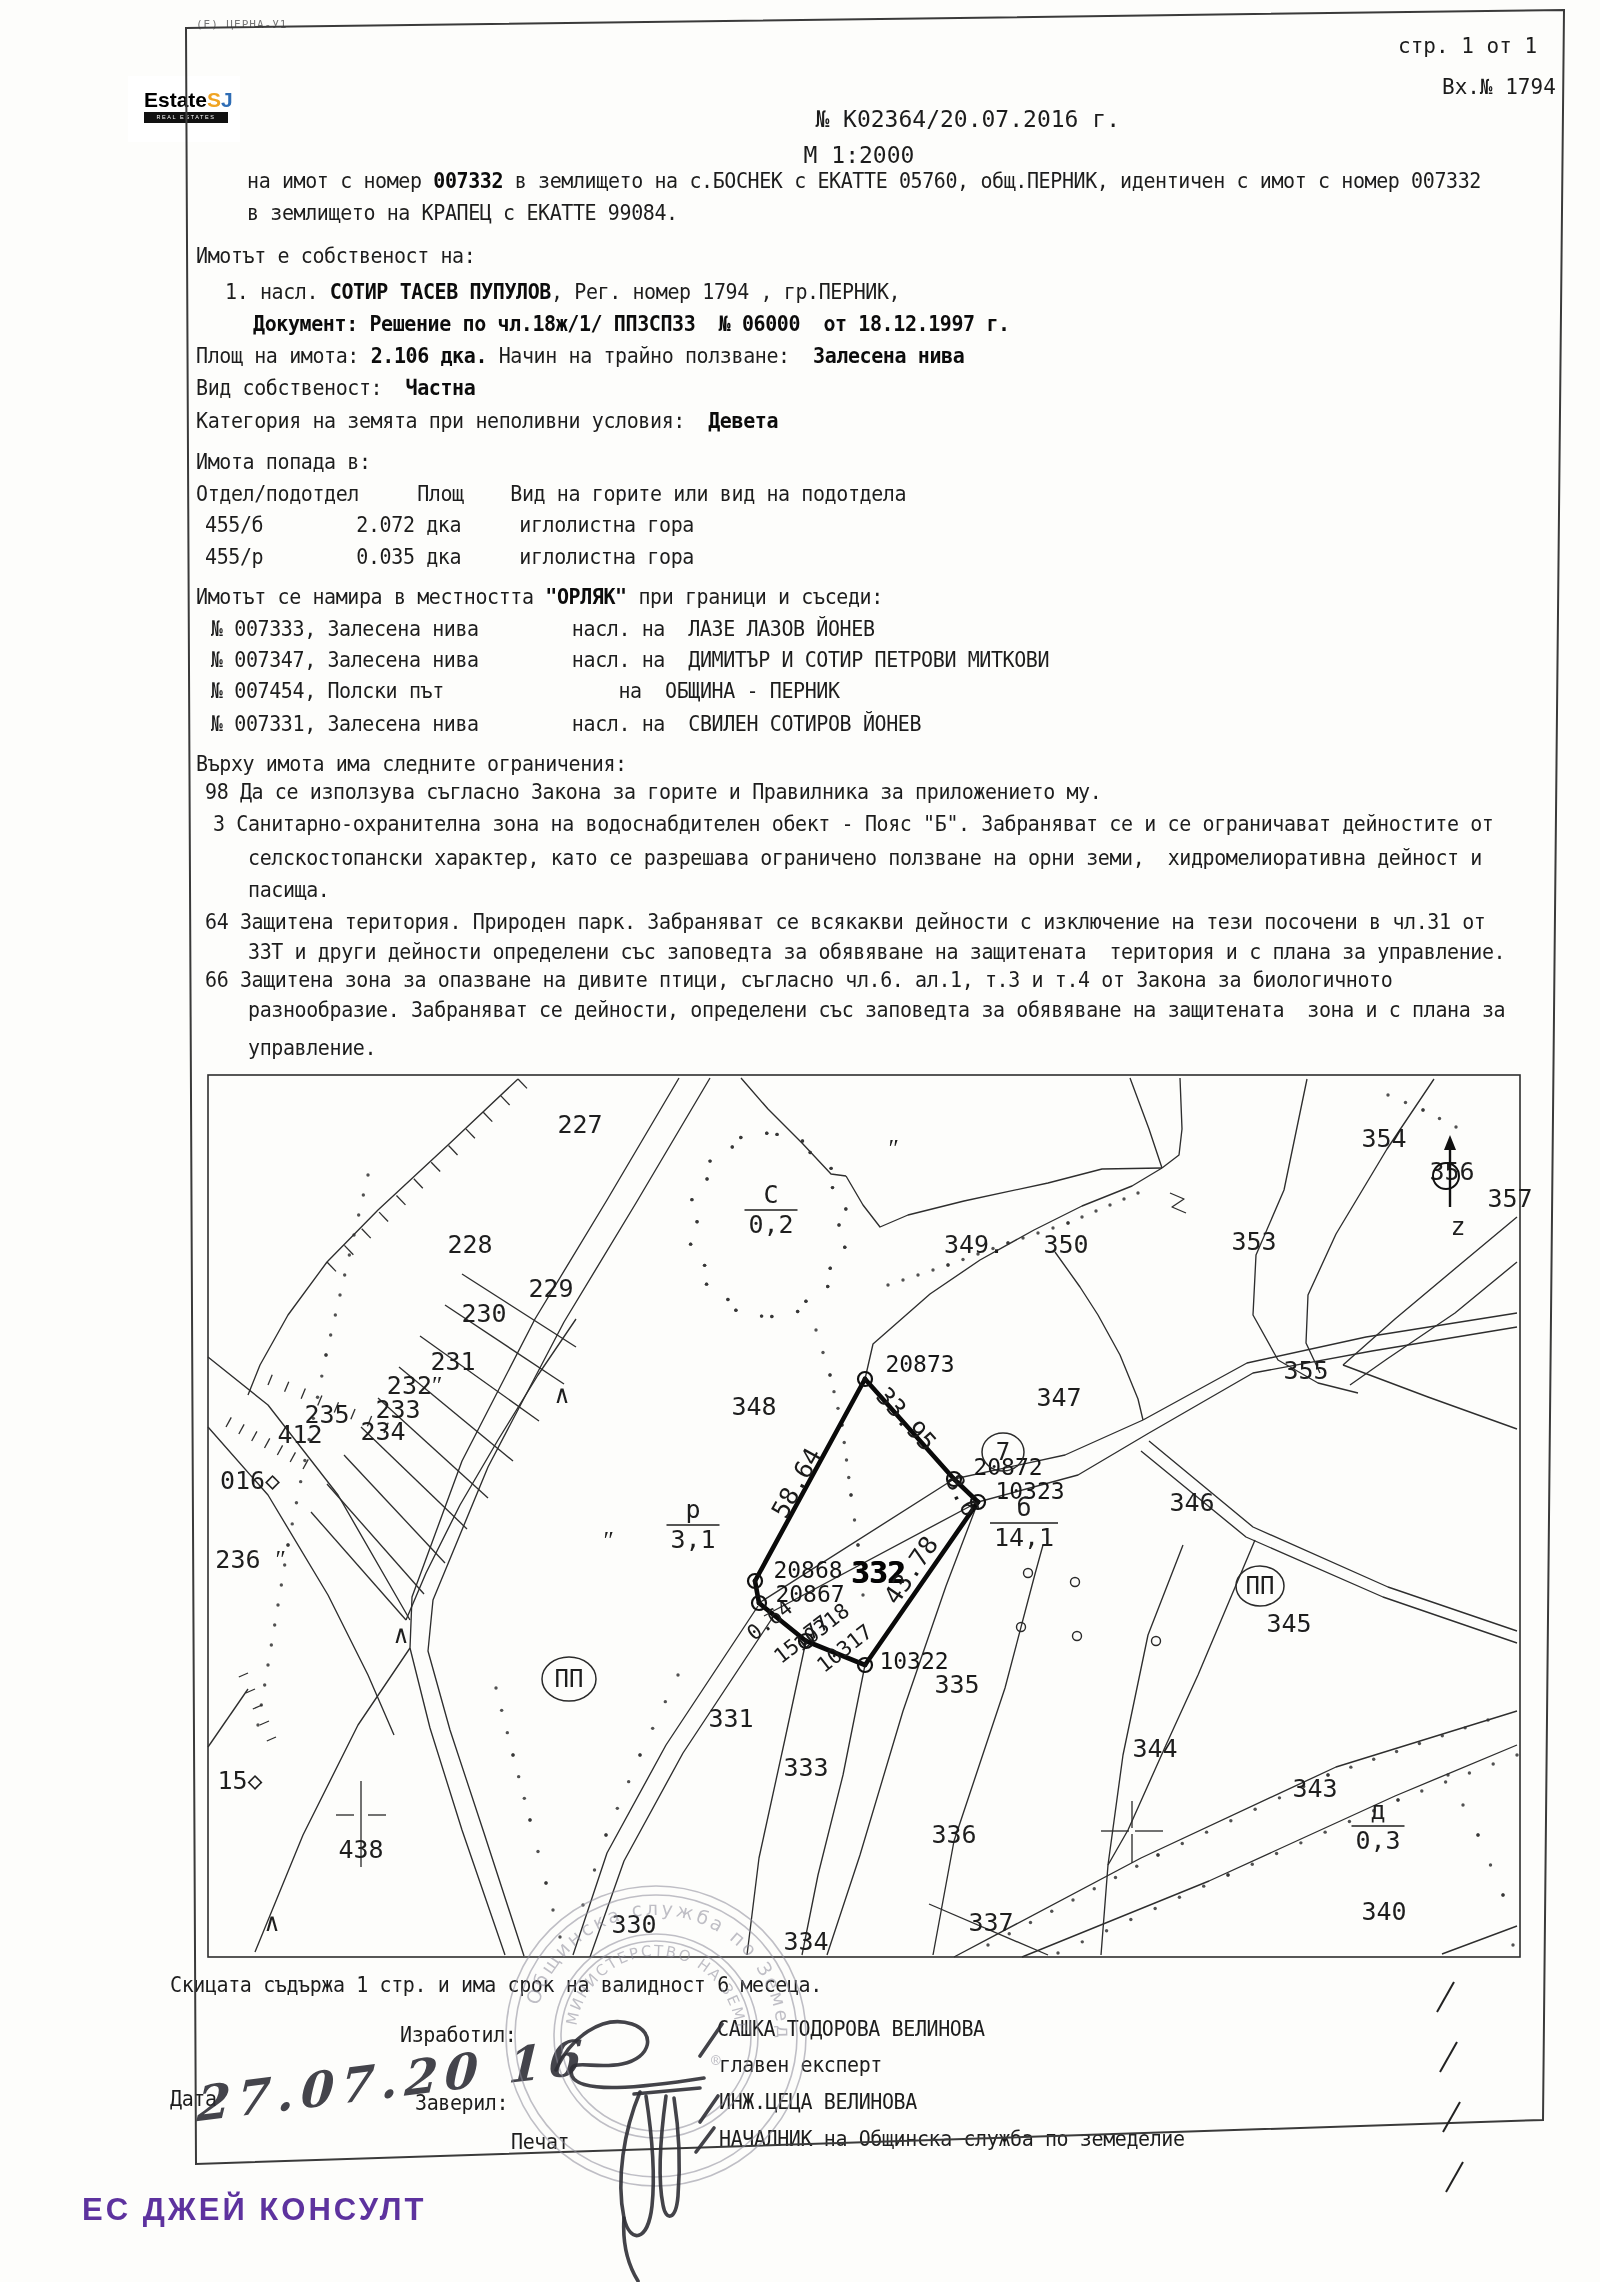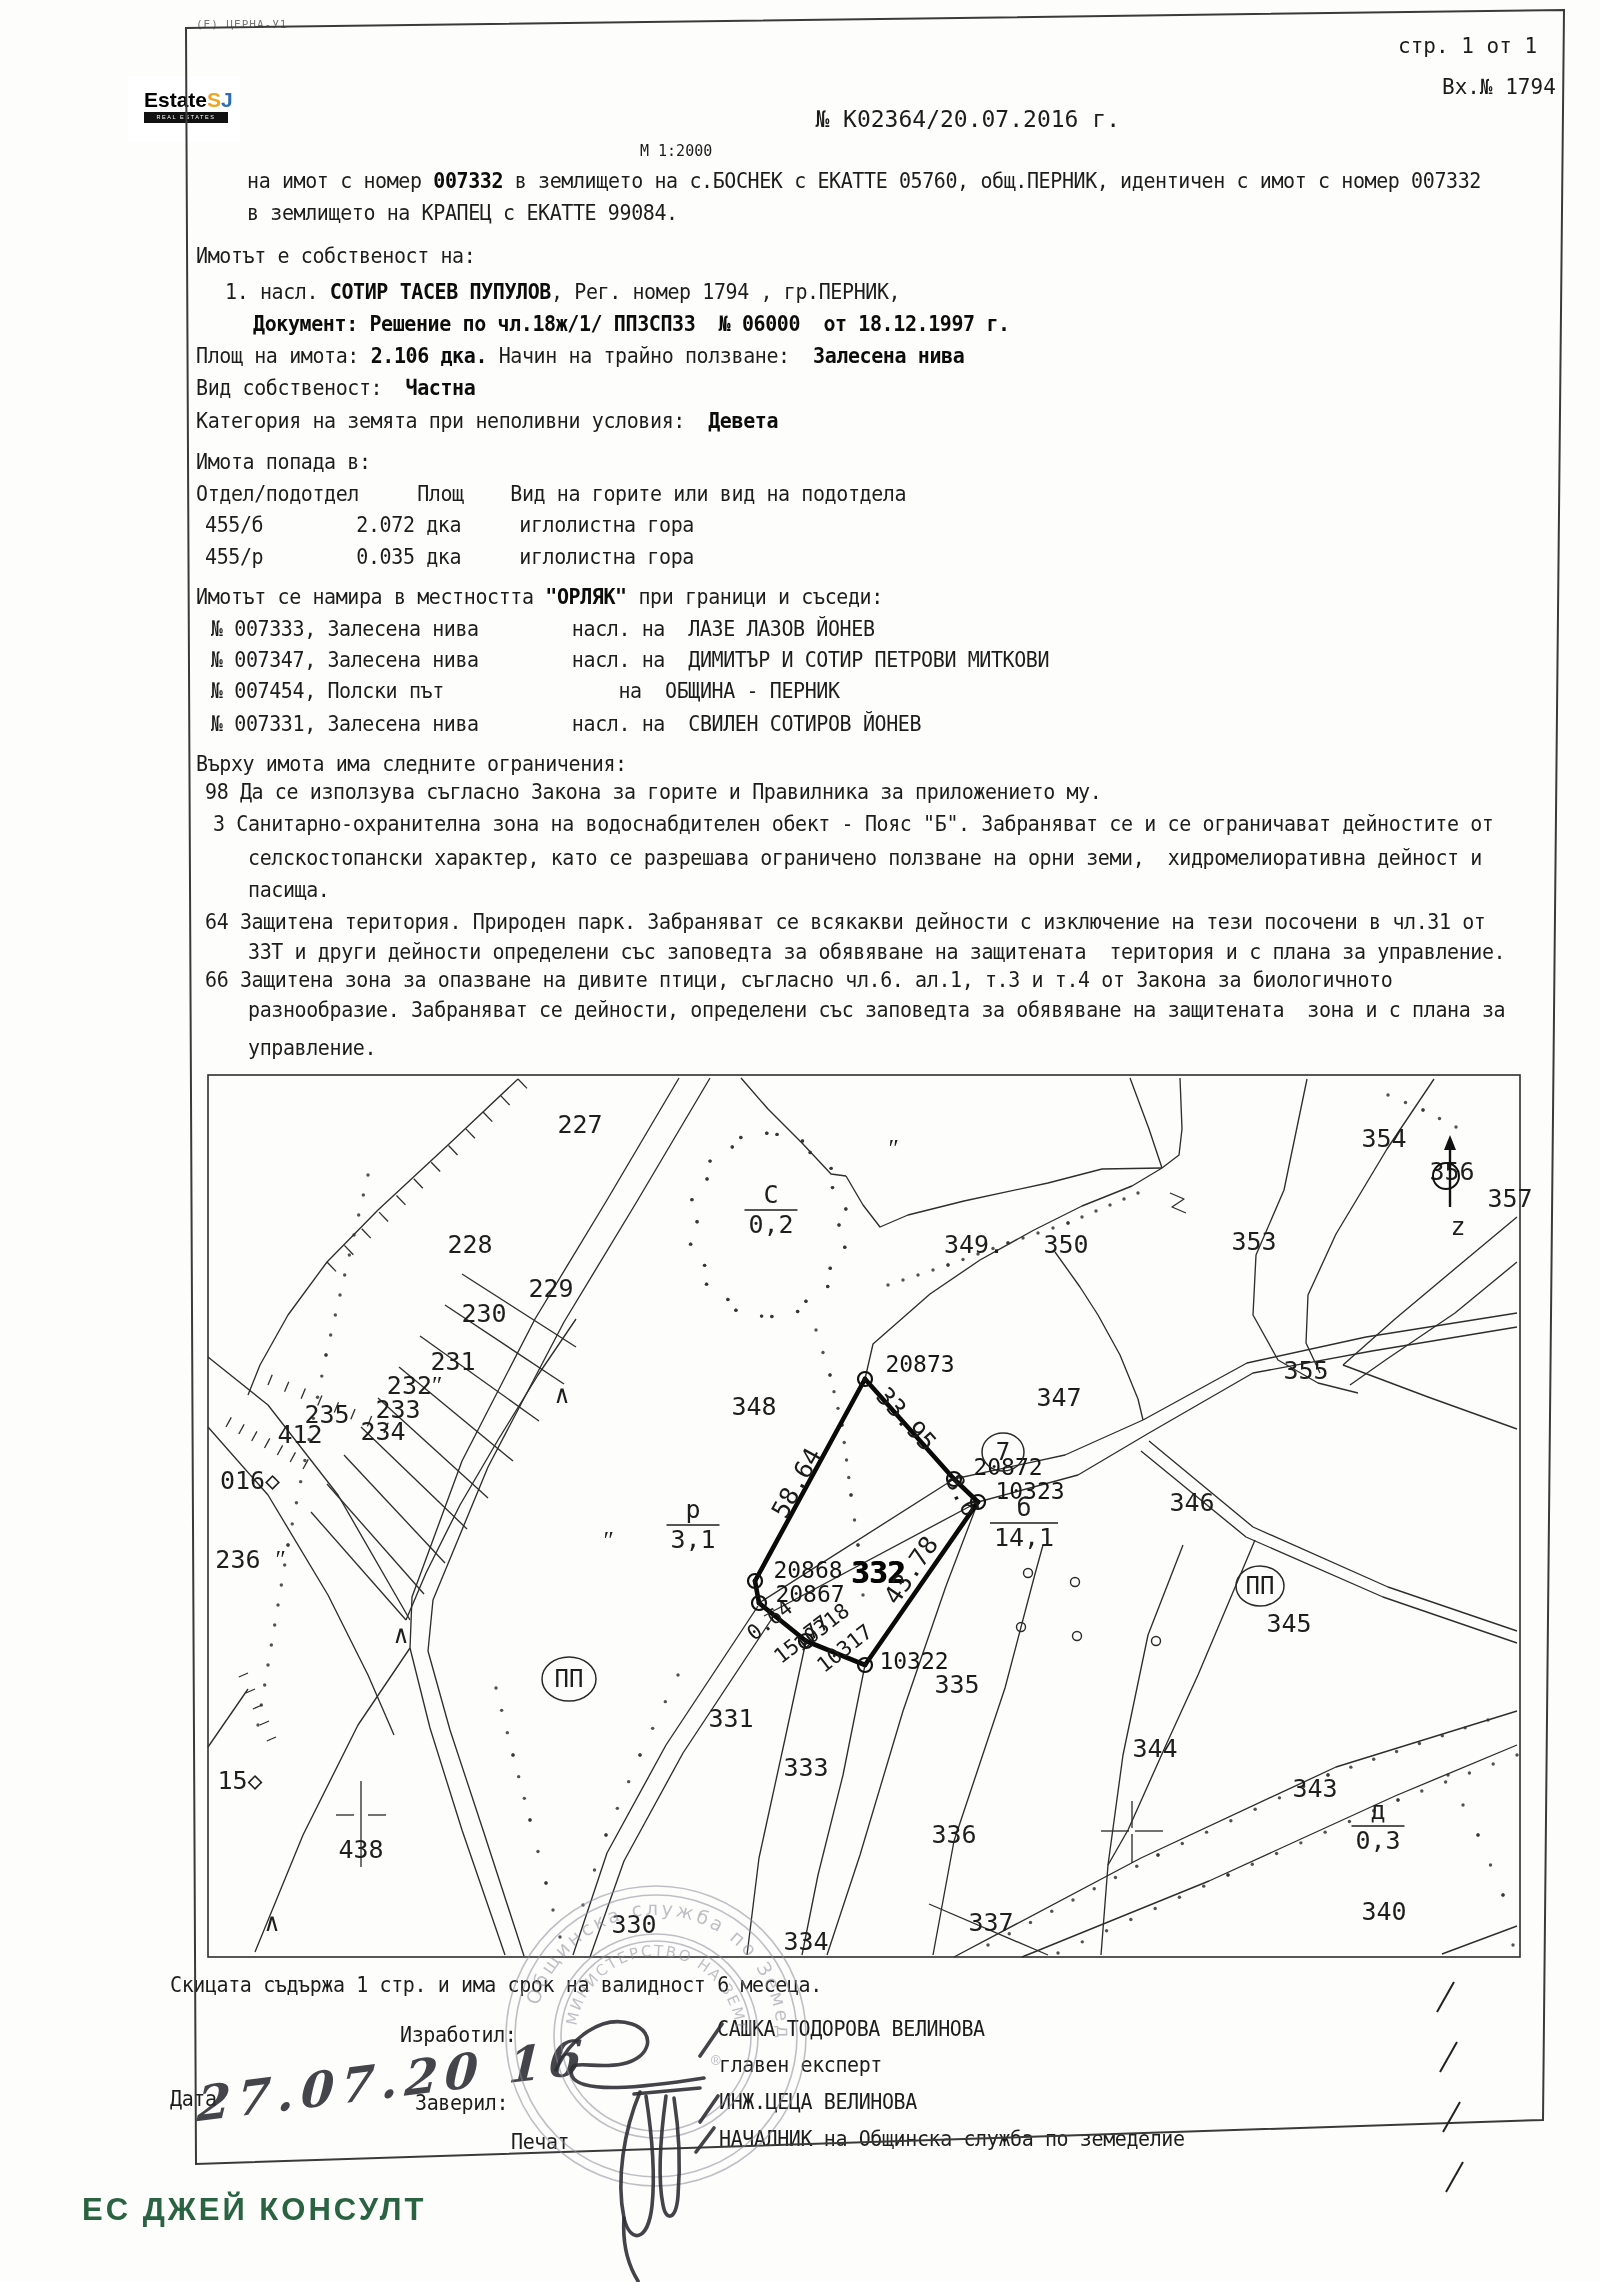--- a/index.html
+++ b/index.html
@@ -4,32 +4,32 @@
 <style>
   html,body{margin:0;padding:0;background:#e8e8e6;}
   #page{position:relative;width:1600px;height:2282px;background:#fdfdfb;overflow:hidden;
         font-family:"DejaVu Sans Mono","Liberation Mono",monospace;color:#1c1c1c;}
   .textline{position:absolute;white-space:pre;font-size:20px;letter-spacing:-0.4px;
             color:#1d1d1d;transform:scale(1,1.06);transform-origin:left top;}
   .textline b{font-weight:700;color:#0c0c0c;}
   #hdr-title{position:absolute;left:700px;top:44px;width:360px;text-align:center;
              font-size:44px;letter-spacing:24px;color:#161616;}
   #hdr-num{position:absolute;left:640px;top:106px;width:480px;text-align:right;font-size:23px;}
-  #hdr-scale{position:absolute;left:640px;top:142px;width:480px;font-size:15px;}
+  #hdr-scale{position:absolute;left:619px;top:142px;width:480px;text-align:center;font-size:23px;}
   #hdr-page{position:absolute;left:1398px;top:34px;width:170px;font-size:21px;}
   #hdr-entry{position:absolute;left:1398px;top:75px;width:180px;font-size:21px;margin-left:44px;}
   #hdr-smallnote{position:absolute;left:196px;top:18px;font-size:11px;color:#555;opacity:.8;letter-spacing:1px;}
   #logo{position:absolute;left:128px;top:76px;width:112px;height:66px;background:#fff;}
   #logo .word{position:absolute;left:16px;top:12px;font-family:"Liberation Sans",sans-serif;
               font-weight:700;font-size:21px;letter-spacing:0;}
   #logo .bar{position:absolute;left:16px;top:36px;width:84px;height:11px;background:#111;
              color:#fff;font-family:"Liberation Sans",sans-serif;font-size:5.5px;
              letter-spacing:1.6px;text-align:center;line-height:11px;}
   #consult{position:absolute;left:82px;top:2192px;font-family:"Liberation Sans",sans-serif;
-           font-weight:700;font-size:31px;letter-spacing:3px;color:#14532d;opacity:.9;}
+           font-weight:700;font-size:31px;letter-spacing:3px;color:#4c1d95;opacity:.9;}
   #handdate{position:absolute;left:196px;top:2052px;font-family:"DejaVu Serif","Liberation Serif",serif;
             font-style:italic;font-weight:600;font-size:48px;color:#2b2b33;opacity:.88;
             transform:rotate(-7deg) skewX(-10deg);letter-spacing:7px;}
   svg{position:absolute;left:0;top:0;pointer-events:none;}
 </style>
 </head>
 <body>
 
 <div id="page">
 

